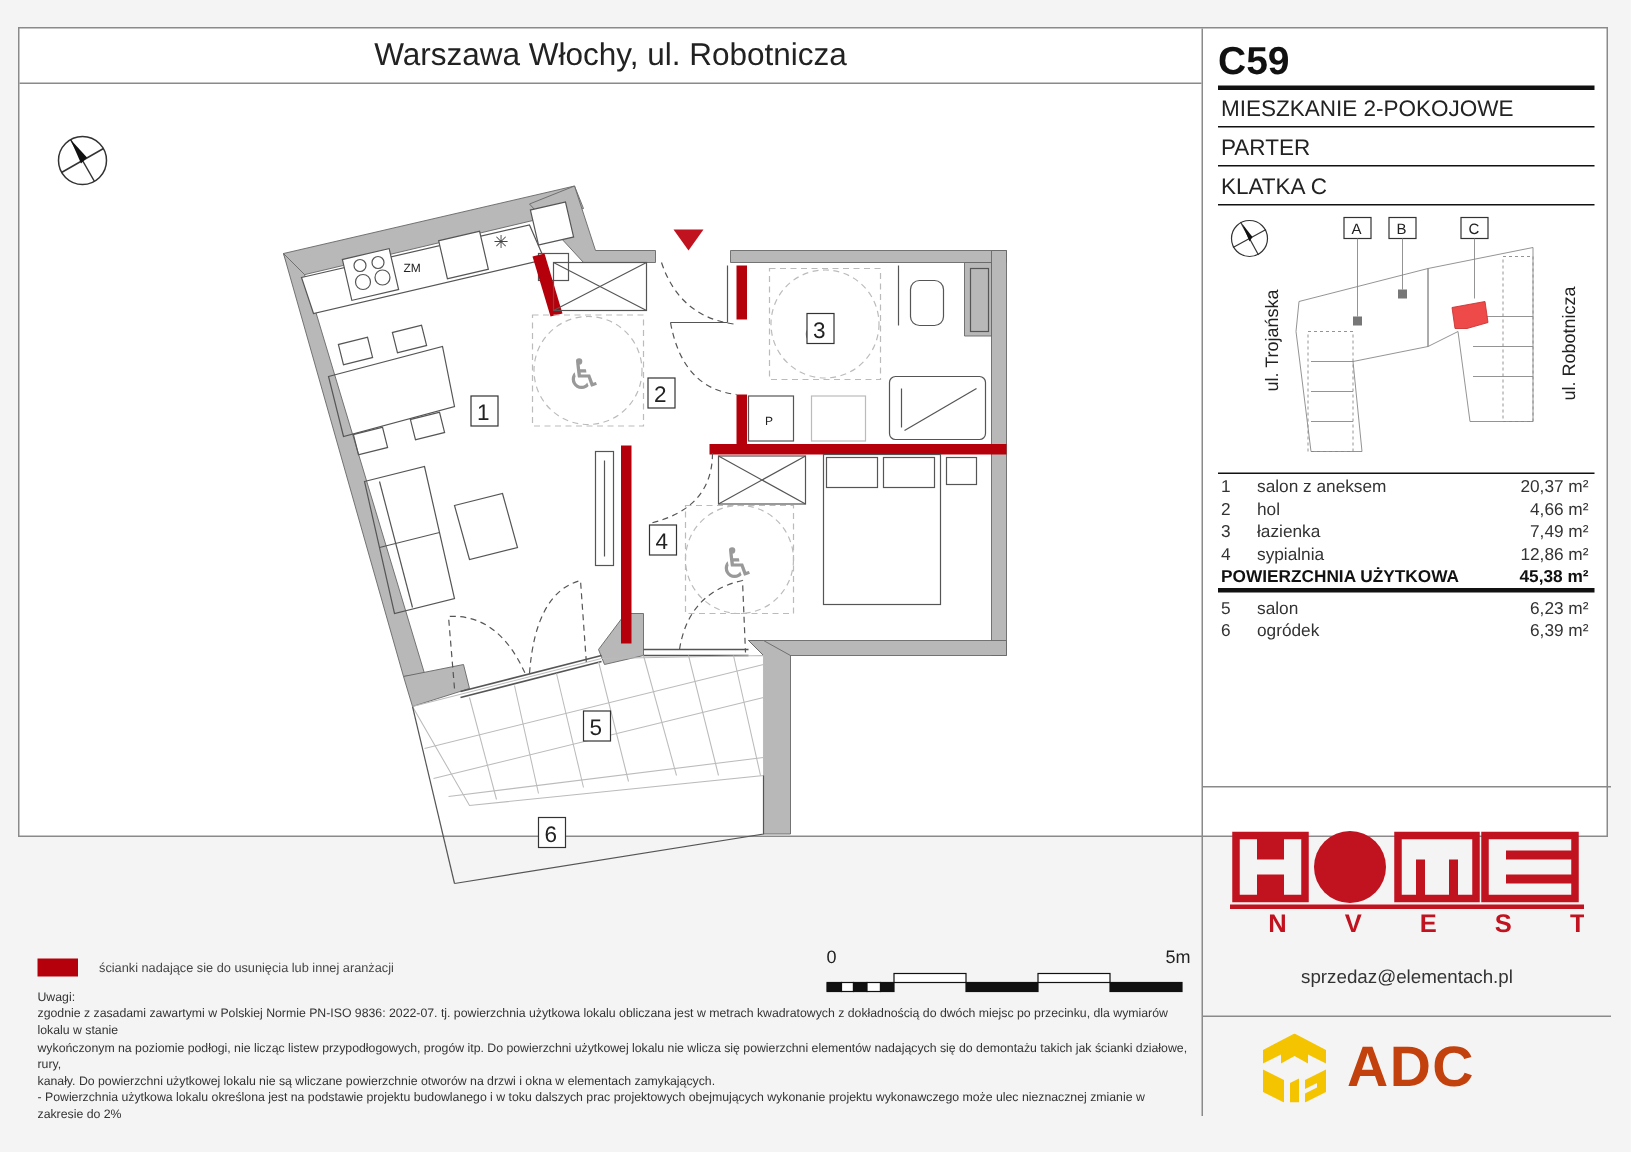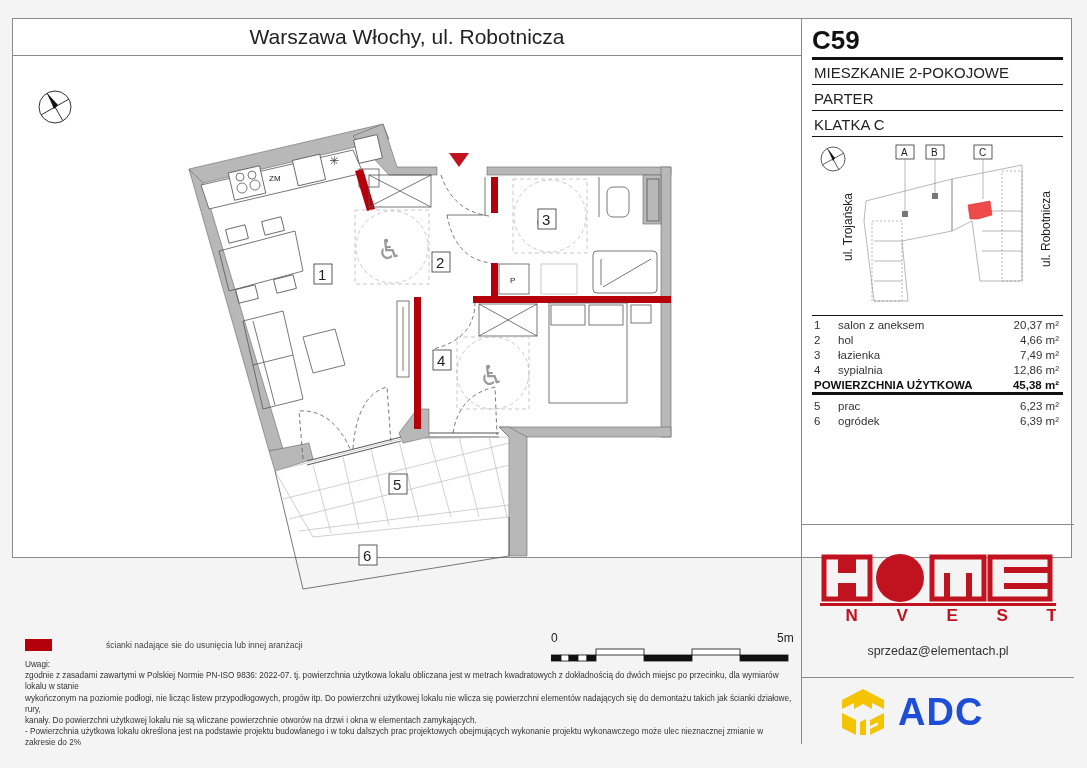--- a/index.html
+++ b/index.html
@@ -16,23 +16,23 @@
   .room-row { display: flex; height: 15px; align-items: center; }
   .room-row .num { width: 20px; padding-left: 2px; }
   .room-row .name { flex: 1; padding-left: 6px; }
   .room-row .area { text-align: right; padding-right: 4px; }
   .room-total { display: flex; height: 18px; align-items: center; font-weight: bold; font-size: 11.5px; color: #111; border-bottom: 3px solid #111; }
   .room-total .name { flex: 1; padding-left: 2px; }
   .room-total .area { padding-right: 4px; }
   .panel-divider { position: absolute; left: 0; width: 272px; height: 1px; background: #8a8a8a; }
   .contact { position: absolute; left: 0; width: 272px; text-align: center; font-size: 12.5px; color: #333; }
   .adc { position: absolute; left: 40px; top: 670px; display: flex; align-items: center; }
-  .adc-text { font-size: 38px; font-weight: bold; color: #1d4ed8; margin-left: 14px; letter-spacing: 1px; }
+  .adc-text { font-size: 38px; font-weight: bold; color: #c2410c; margin-left: 14px; letter-spacing: 1px; }
   .plan { position: absolute; left: 0; top: 38px; width: 788px; height: 580px; }
-  .legend { position: absolute; left: 12px; top: 620px; display: flex; align-items: center; gap: 40px; }
+  .legend { position: absolute; left: 12px; top: 620px; display: flex; align-items: center; }
   .legend-swatch { width: 27px; height: 12px; background: #b5000b; }
   .legend-text { font-size: 8.5px; color: #444; margin-left: 14px; }
   .notes { position: absolute; left: 12px; top: 640px; width: 770px; font-size: 8.2px; line-height: 11.2px; color: #333; }
   .scale { position: absolute; left: 538px; top: 612px; width: 250px; height: 40px; }
   .scale-label { position: absolute; font-size: 12px; color: #222; }
 </style>
 </head>
 <body>
 
 <div class="sheet">
@@ -306,21 +306,21 @@
         <span class="num">4</span>
           <span class="name">sypialnia</span>
           <span class="area">12,86 m²</span>
       </div>
       <div class="room-total">
         <span class="name">POWIERZCHNIA UŻYTKOWA</span>
           <span class="area">45,38 m²</span>
       </div>
       <div class="room-row" style="margin-top:3px;">
         <span class="num">5</span>
-          <span class="name">prac</span>
+          <span class="name">salon</span>
           <span class="area">6,23 m²</span>
       </div>
       <div class="room-row">
         <span class="num">6</span>
           <span class="name">ogródek</span>
           <span class="area">6,39 m²</span>
       </div>
     </div>
 
     <div class="panel-divider" style="top:505px;"></div>

